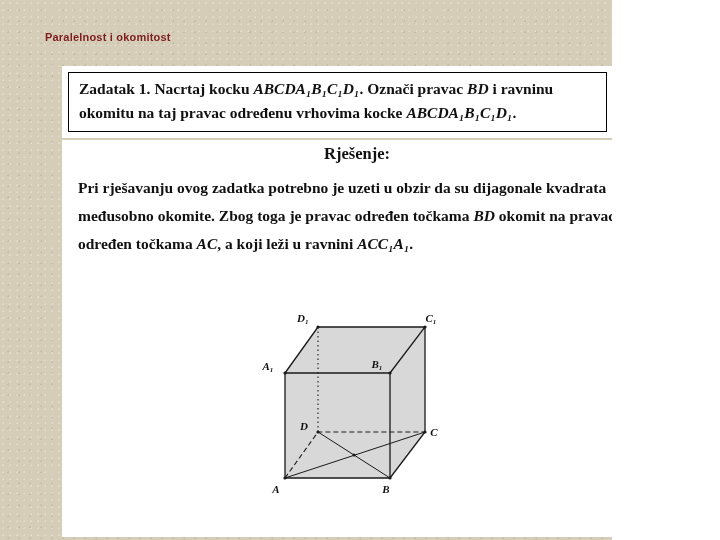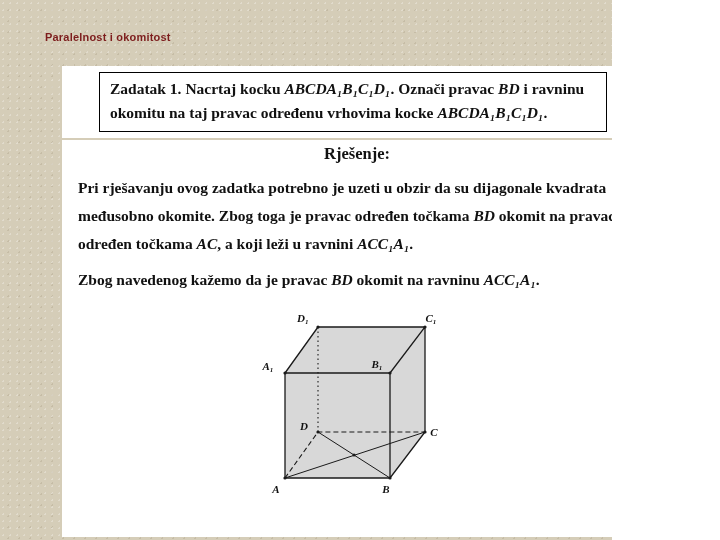--- a/index.html
+++ b/index.html
@@ -24,21 +24,21 @@
     letter-spacing:0.2px;
   }
 
   .task-strip {
     position:absolute; left:62px; top:66px; width:551px;
     background:#ffffff; padding:6px; box-sizing:border-box;
   }
   .task-box {
     border:1px solid #000000;
     padding:4px 6px 6px 10px;
-    font-size:15.5px; line-height:24px; font-weight:bold;margin-left:31px;
+    font-size:15.5px; line-height:24px; font-weight:bold;
   }
   .task-box p { margin:0; }
 
   .content-area {
     position:absolute; left:62px; top:140px; width:596px; height:397px;
     background:#ffffff; box-sizing:border-box;
     padding:4px 14px 0 8px;
   }
   .solution-heading {
     margin:0 0 10px 0; font-size:16.5px; font-weight:bold;text-align:center;
@@ -69,21 +69,20 @@
       <p><span class="seg-bold">Zadatak 1.</span><span> Nacrtaj kocku </span><span class="seg-italic">ABCDA₁B₁C₁D₁</span><span>. Označi pravac </span><span class="seg-italic">BD</span><span> i ravninu okomitu na taj pravac određenu vrhovima kocke </span><span class="seg-italic">ABCDA₁B₁C₁D₁</span><span>.</span></p>
     </div>
   </div>
 
   <div class="content-area">
     <h2 class="solution-heading">Rješenje:</h2>
 
     <p class="body-par"><span>Pri rješavanju ovog zadatka potrebno je uzeti u obzir da su dijagonale kvadrata međusobno okomite. Zbog toga je pravac određen točkama </span><span class="seg-italic">BD</span><span> okomit na pravac određen točkama </span><span class="seg-italic">AC</span><span>, a koji leži u ravnini </span><span class="seg-italic">ACC₁A₁</span><span>.</span></p>
 
 
-    <p class="body-par"><span>Zbog navedenog kažemo da je pravac </span><span class="seg-italic">BD</span><span> okomit na ravninu </span><span class="seg-italic">ACC₁A₁</span><span>.</span></p>
   </div>
 
   <svg class="figure" width="210" height="198" viewBox="0 0 210 198">
 
     <polygon points="35,61 68,15 175,15 140,61" fill="#d8d8d8"></polygon>
     <polygon points="35,61 140,61 140,166 35,166" fill="#d8d8d8"></polygon>
     <polygon points="140,61 175,15 175,120 140,166" fill="#d8d8d8"></polygon>
 
     <path d="M35,166 L140,166 L140,61 L35,61 Z M35,61 L68,15 L175,15 L140,61 M140,166 L175,120 L175,15" fill="none" stroke="#1a1a1a" stroke-width="1.3"></path>
 

